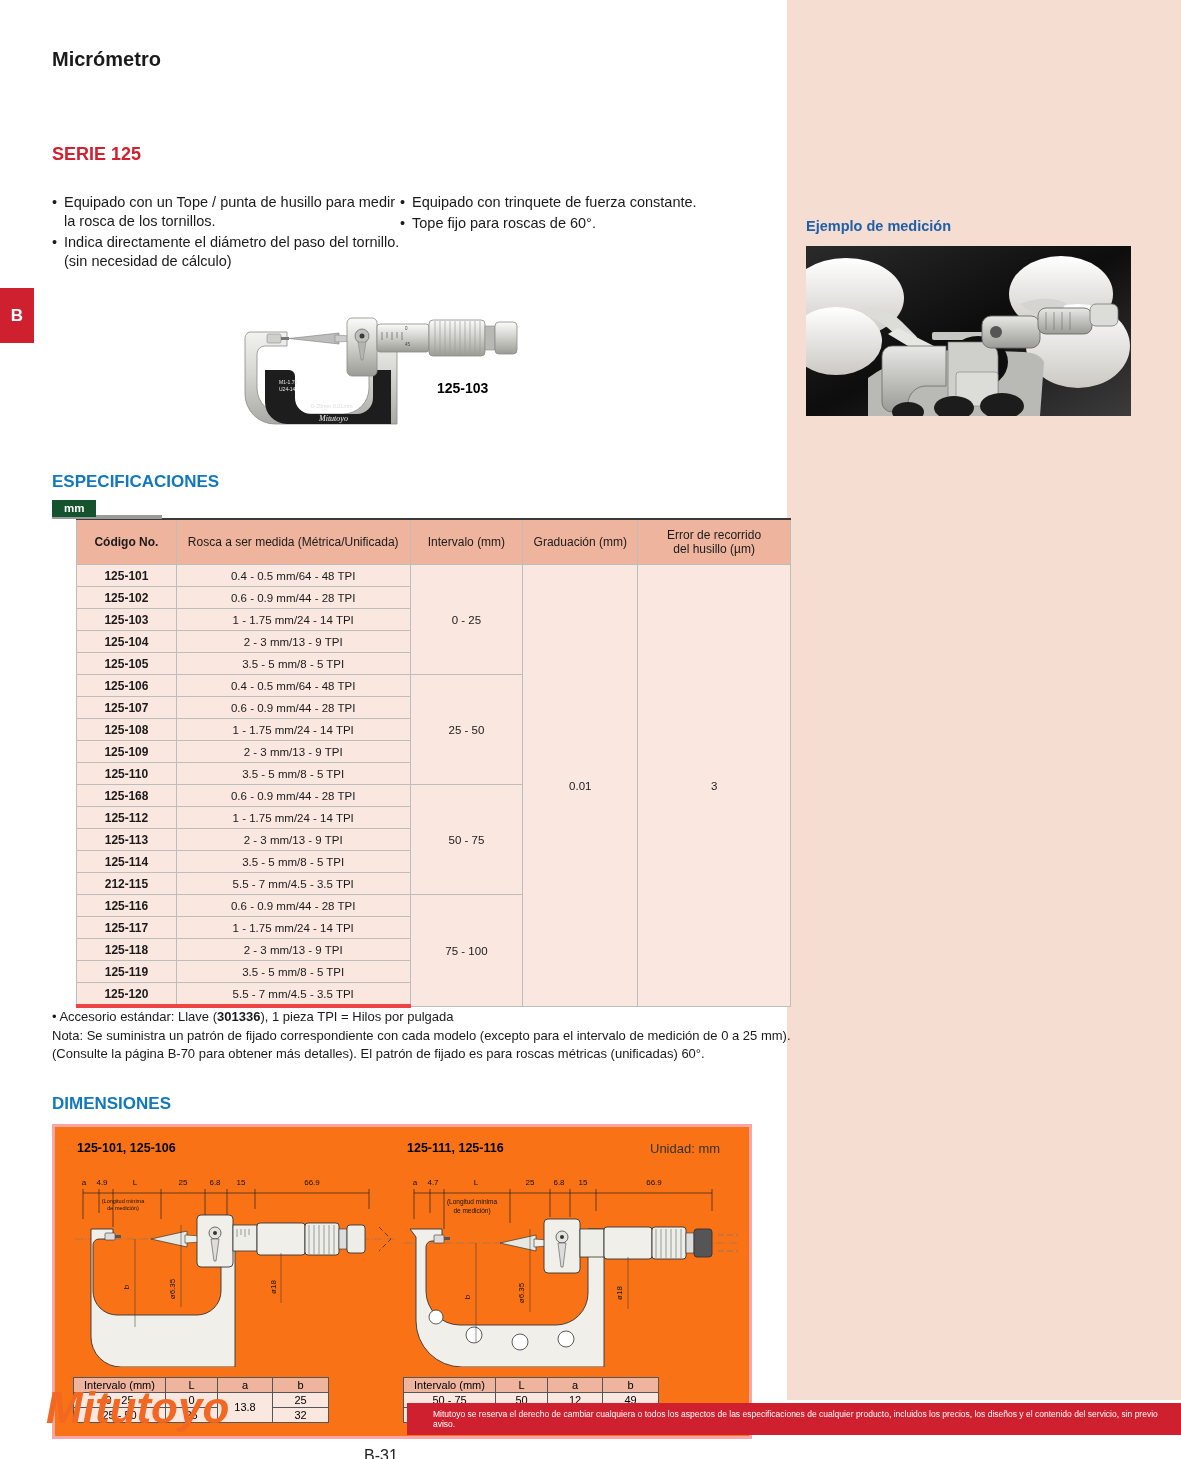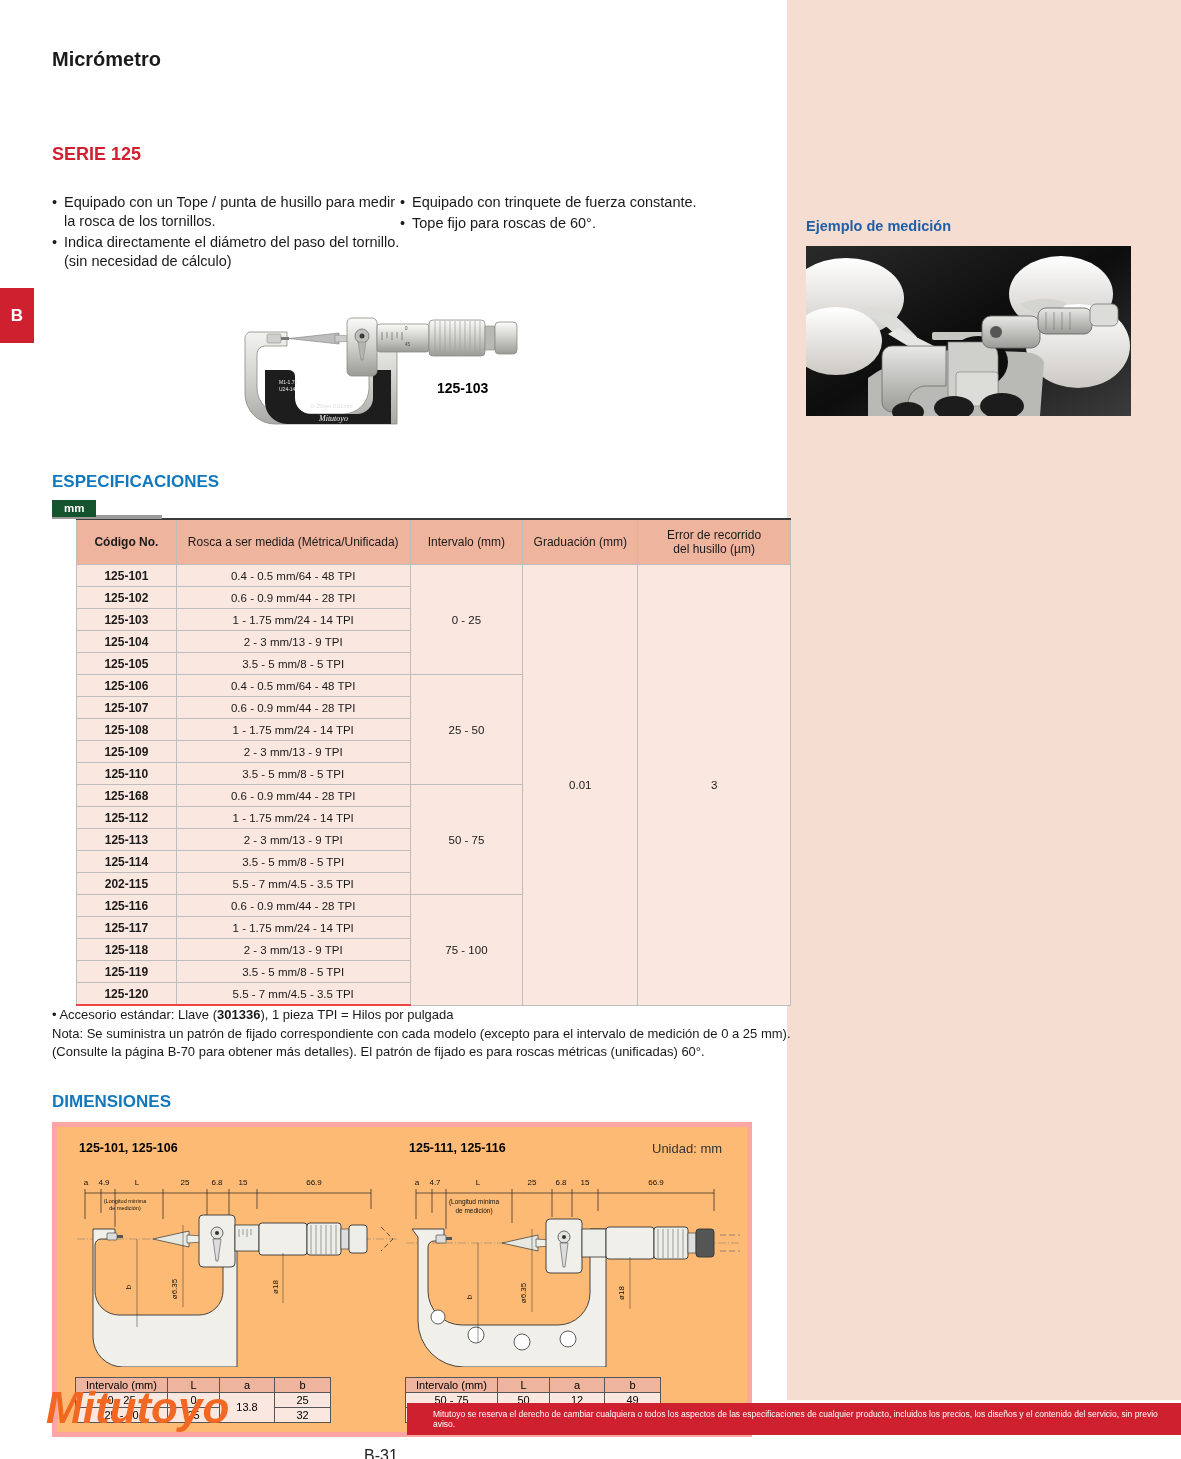--- a/index.html
+++ b/index.html
@@ -54,26 +54,26 @@
     background: #eeb49e; font-weight: bold; font-size: 12px;
     padding: 8px 4px; line-height: 1.2; border-top: 2px solid #3b3b3b;
   }
   table.spec thead th.sub { font-weight: normal; }
   table.spec tbody td { background: #fae7e0; padding: 3.5px 4px; }
   table.spec tbody td.code { font-weight: bold; font-size: 12px; width: 100px; }
   table.spec tbody td.thread { width: 234px; }
   table.spec tbody td.range { width: 113px; }
   table.spec tbody td.grad { width: 115px; }
   table.spec tbody td.err { width: 153px; }
-  table.spec tbody tr:last-child td { border-bottom: 2px solid #ef4444; }
+  table.spec tbody tr:last-child td { border-bottom: 4px solid #ef4444; }
 
   .notes { font-size: 13px; line-height: 1.42; color: #1a1a1a; width: 740px; }
   .notes b { font-weight: bold; }
 
-  .dim-box { border: 5px solid #fca5a5; width: 700px; height: 315px; margin-top: 10px; position: relative; background: #fdba74; }
+  .dim-box { border: 3px solid #fca5a5; width: 700px; height: 315px; margin-top: 10px; position: relative; background: #f97316; }
   .dim-head { display: flex; padding: 14px 0 0 22px; font-size: 12.5px; font-weight: bold; }
   .dim-head .h1 { width: 330px; }
   .dim-head .h2 { width: 243px; }
   .dim-head .h3 { font-weight: normal; font-size: 13px; color: #333; }
 
   .draw { position: absolute; }
   .dtbl { border-collapse: collapse; font-size: 11px; position: absolute; }
   .dtbl th { background: #eeb49e; border: 1px solid #555; padding: 1px 4px; font-weight: normal; }
   .dtbl td { background: #fae7e0; border: 1px solid #555; padding: 1px 4px; text-align: center; }
   .dtbl th.c1, .dtbl td.c1 { width: 92px; }
@@ -268,21 +268,21 @@
         </tr>
         <tr>
           <td class="code">125-113</td>
           <td class="thread">2 - 3 mm/13 - 9 TPI</td>
         </tr>
         <tr>
           <td class="code">125-114</td>
           <td class="thread">3.5 - 5 mm/8 - 5 TPI</td>
         </tr>
         <tr>
-          <td class="code">202-115</td>
+          <td class="code">212-115</td>
           <td class="thread">5.5 - 7 mm/4.5 - 3.5 TPI</td>
         </tr>
         <tr>
           <td class="code">125-116</td>
           <td class="thread">0.6 - 0.9 mm/44 - 28 TPI</td>
           <td class="range" rowspan="5">75 - 100</td>
         </tr>
         <tr>
           <td class="code">125-117</td>
           <td class="thread">1 - 1.75 mm/24 - 14 TPI</td>

